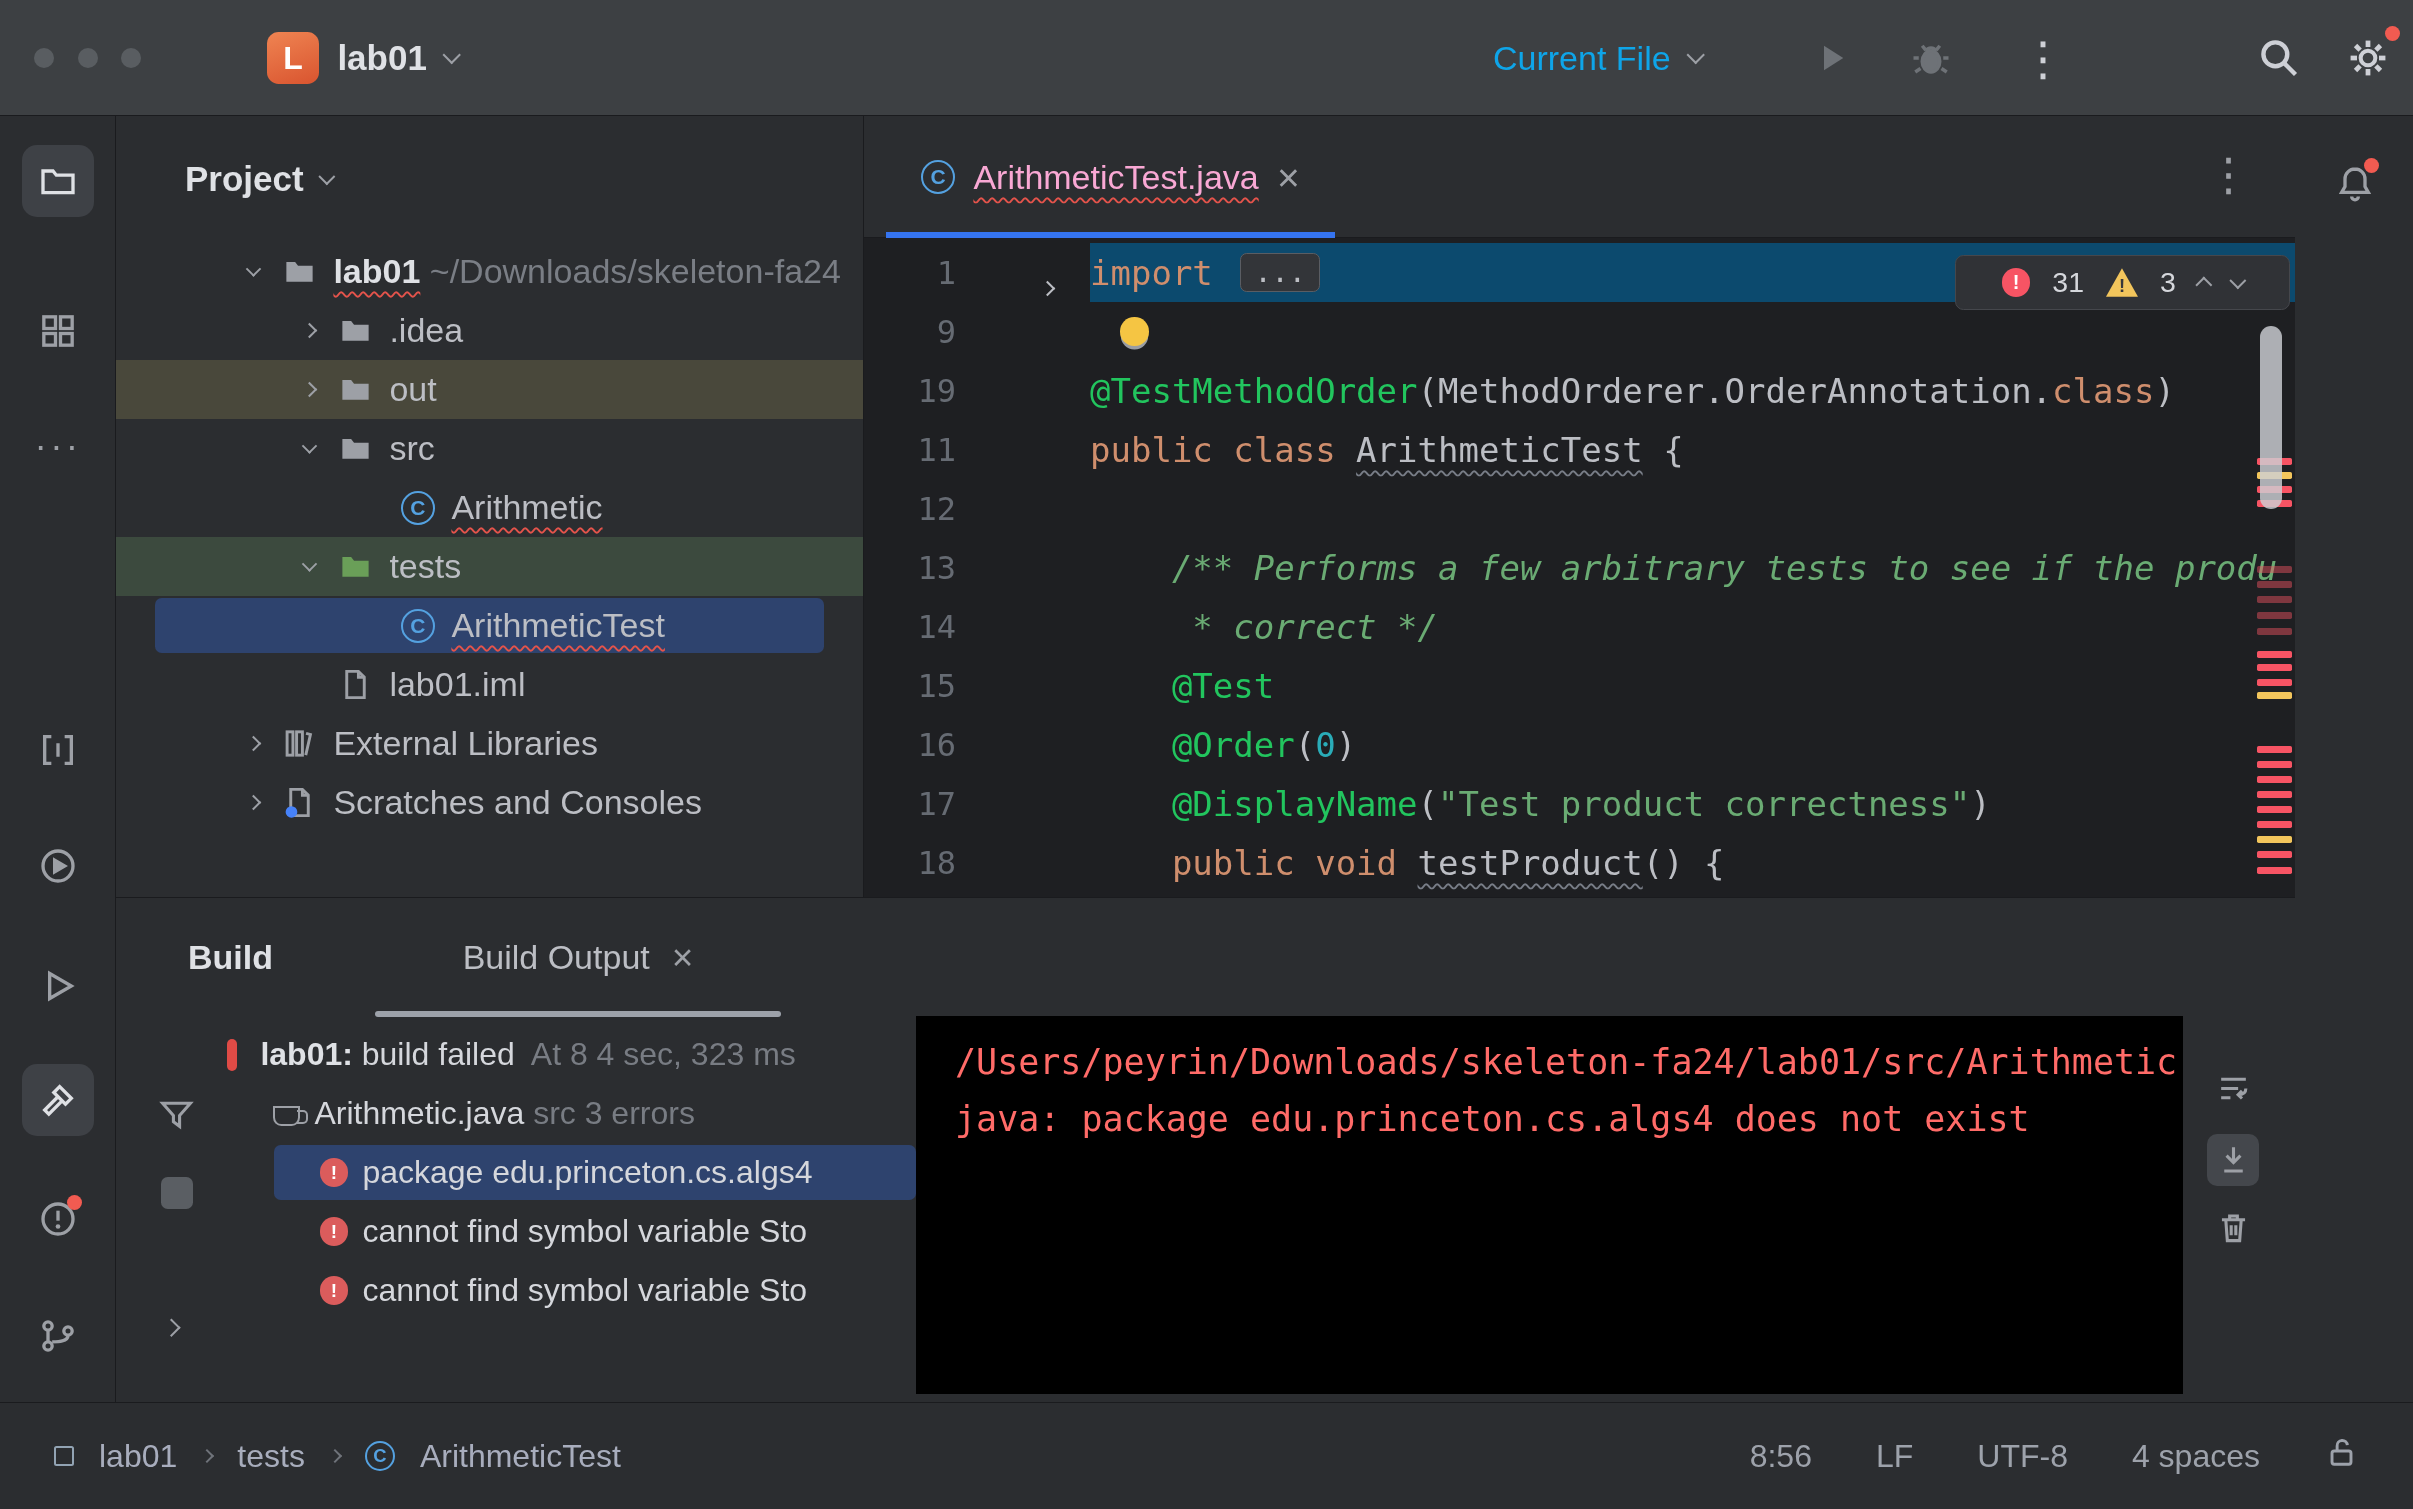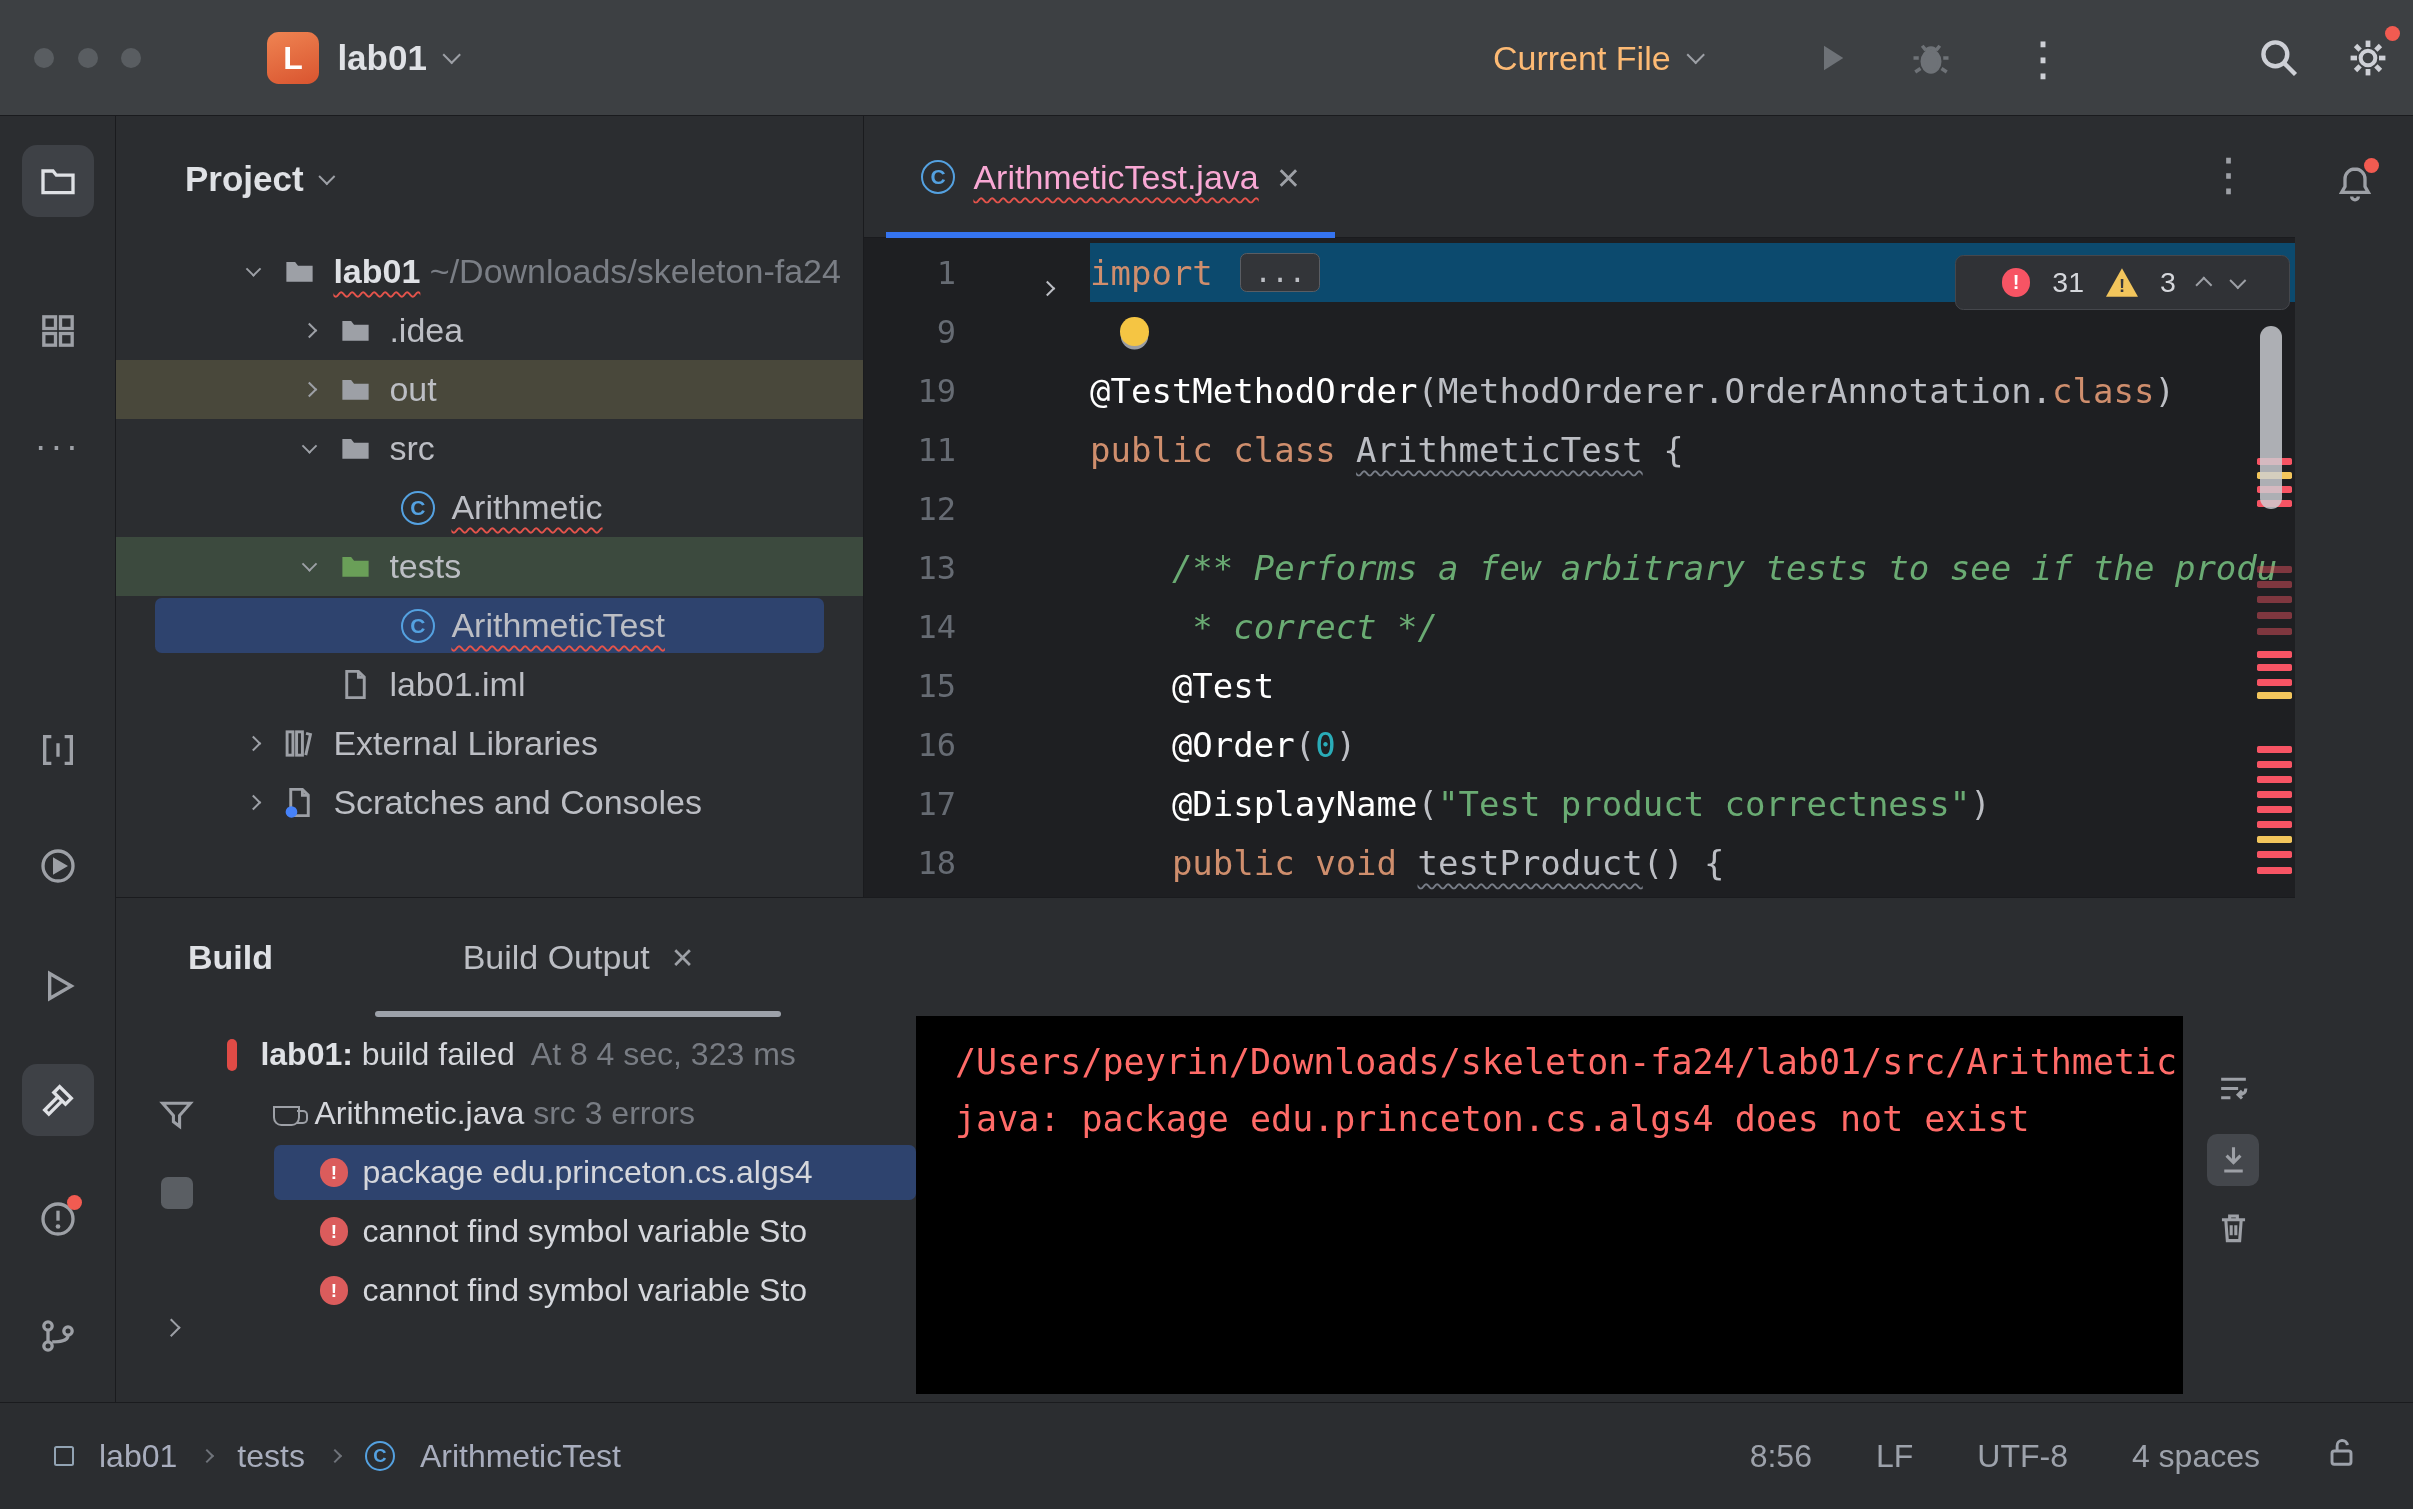--- a/index.html
+++ b/index.html
@@ -12,21 +12,21 @@
   .cv.up{transform:rotate(-135deg) translate(-1.7px,-1.7px)}
 
   
   #titlebar{position:absolute;left:0;top:0;width:2413px;height:116px;background:#3d4043;border-bottom:0.8px solid #1a1b1e}
   .traffic{position:absolute;left:34px;top:48px;display:flex;gap:23.5px}
   .traffic span{width:20px;height:20px;border-radius:50%;background:#595d61}
   .proj-widget{position:absolute;left:267px;top:0;height:116px;display:flex;align-items:center;gap:18.4px}
   .proj-badge{width:52px;height:52px;border-radius:11.7px;background:linear-gradient(160deg,#ef8452,#d9542f);color:#fff;font-weight:700;font-size:32px;display:flex;align-items:center;justify-content:center}
   .proj-name{font-size:35px;font-weight:700;color:#dfe1e5}
   .muted{color:#9da0a6}
-  .tb-text{font-size:34px;color:#fdba74}
+  .tb-text{font-size:34px;color:#0ea5e9}
   .tb-btn{position:absolute;top:28px;width:60px;height:60px;display:flex;align-items:center;justify-content:center;border-radius:11.7px}
   .kebab{font-size:47px;color:#ced0d6;line-height:1}
   .red-dot{position:absolute;width:15px;height:15px;border-radius:50%;background:#f25b51}
 
   
   #left-rail{position:absolute;left:0;top:116px;width:116px;height:1286px;background:#2b2d30;border-right:0.8px solid #1a1b1e}
   .rail-btn{position:absolute;left:22px;width:72px;height:72px;border-radius:15px;display:flex;align-items:center;justify-content:center;color:#9da0a6}
   .rail-btn.active{background:#3e4146;color:#dfe1e5}
   .rail-btn svg{width:40px;height:40px}
   .more-dots{font-size:37px;letter-spacing:3.4px;color:#9da0a6}
@@ -71,21 +71,21 @@
   .tab-close{font-size:39px;color:#9da0a6;line-height:1}
   #tab-kebab{position:absolute;right:44px;top:32px;font-size:45px;color:#9da0a6}
   #editor-content{position:absolute;left:0;top:122px;right:0;bottom:0;overflow:hidden}
   .code-line{display:flex;align-items:center;height:59px;font-family:"DejaVu Sans Mono",monospace;font-size:34px}
   .gutter{width:226px;flex:none;position:relative;text-align:right;padding-right:134px;color:#666b73;font-size:32px}
   .gutter .fold-arrow{position:absolute;left:178px;top:50%;margin-top:-8.4px;color:#bcbec4}
   .line-code{flex:1;display:flex;align-items:center;white-space:pre;height:100%}
   .caret-line .line-code{background:#0c4a6e}
   .tok-kw{color:#cf8e6d}
   .tok-id{color:#bcbec4}
-  .tok-err{color:#ffffff}
+  .tok-err{color:#22c55e}
   .tok-str{color:#6aab73}
   .tok-num{color:#2aacb8}
   .tok-cmt{color:#6aab73;font-style:italic}
   .tok-fold{background:#333539;border:1.7px solid #5a5d63;border-radius:6.7px;padding:0 13.4px;color:#bcbec4;font-size:28.5px;margin-left:6.7px;line-height:1.3}
   .bulb{width:28.5px;height:28.5px;border-radius:50%;background:#f5c543;margin-left:30px;box-shadow:0 4.2px 0 -0.8px #9a9da3}
   
   #error-widget{position:absolute;right:5px;top:17px;width:335px;height:55px;background:#303236;border:0.8px solid #45474c;border-radius:8.4px;display:flex;align-items:center;justify-content:center;gap:22px;z-index:6}
   .ew-err{width:28.5px;height:28.5px;border-radius:50%;background:#f75464;color:#fff;font-size:20px;font-weight:700;display:flex;align-items:center;justify-content:center}
   .ew-count{font-size:28.5px;color:#d5d7dc}
   .ew-warn{width:32px;height:28.5px;background:#f2c55c;clip-path:polygon(50% 0,100% 100%,0 100%);position:relative;display:flex;align-items:flex-end;justify-content:center}

